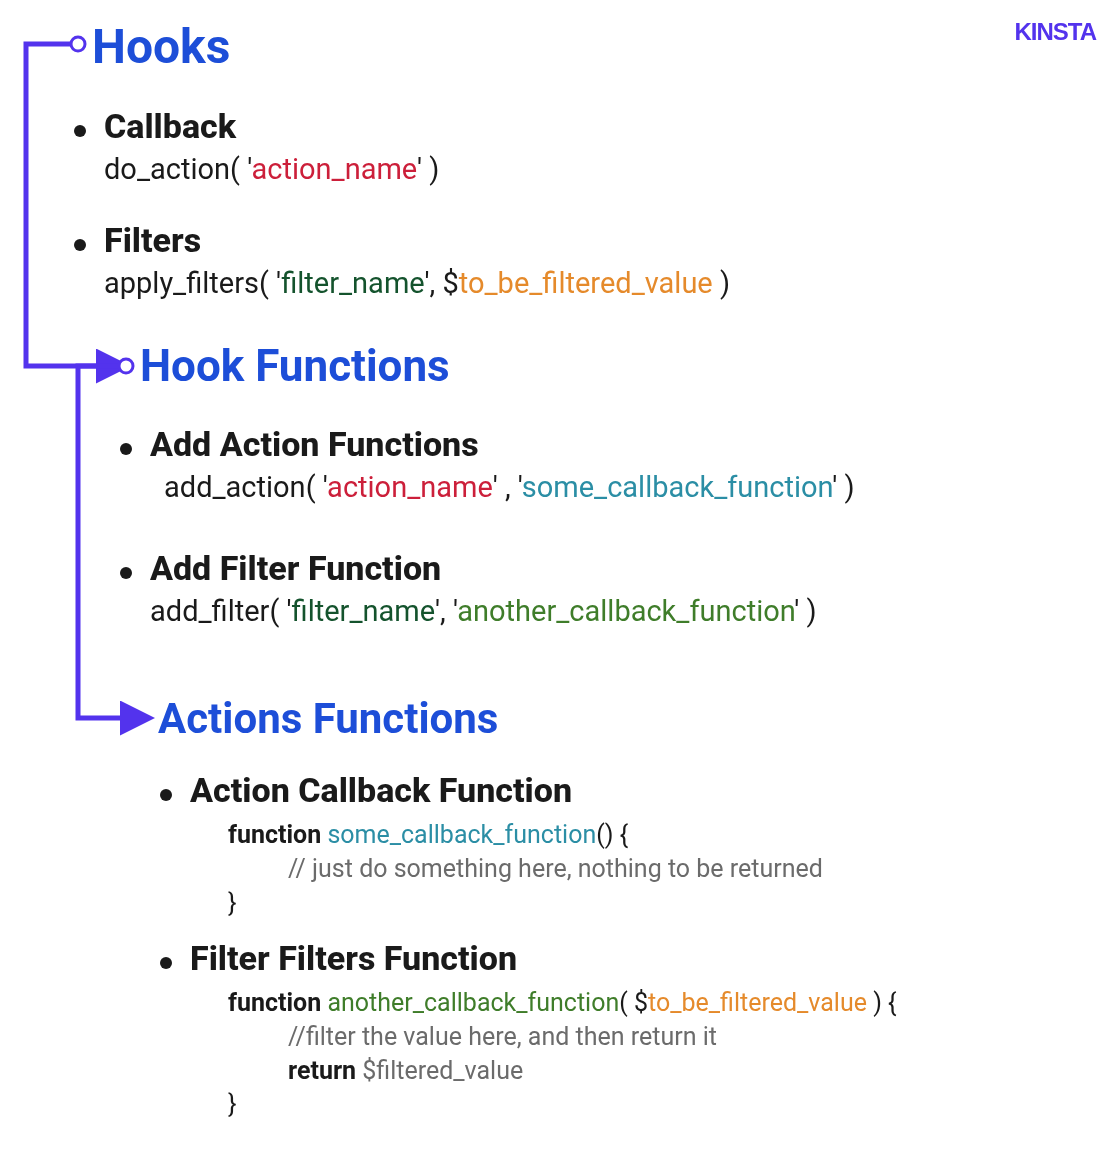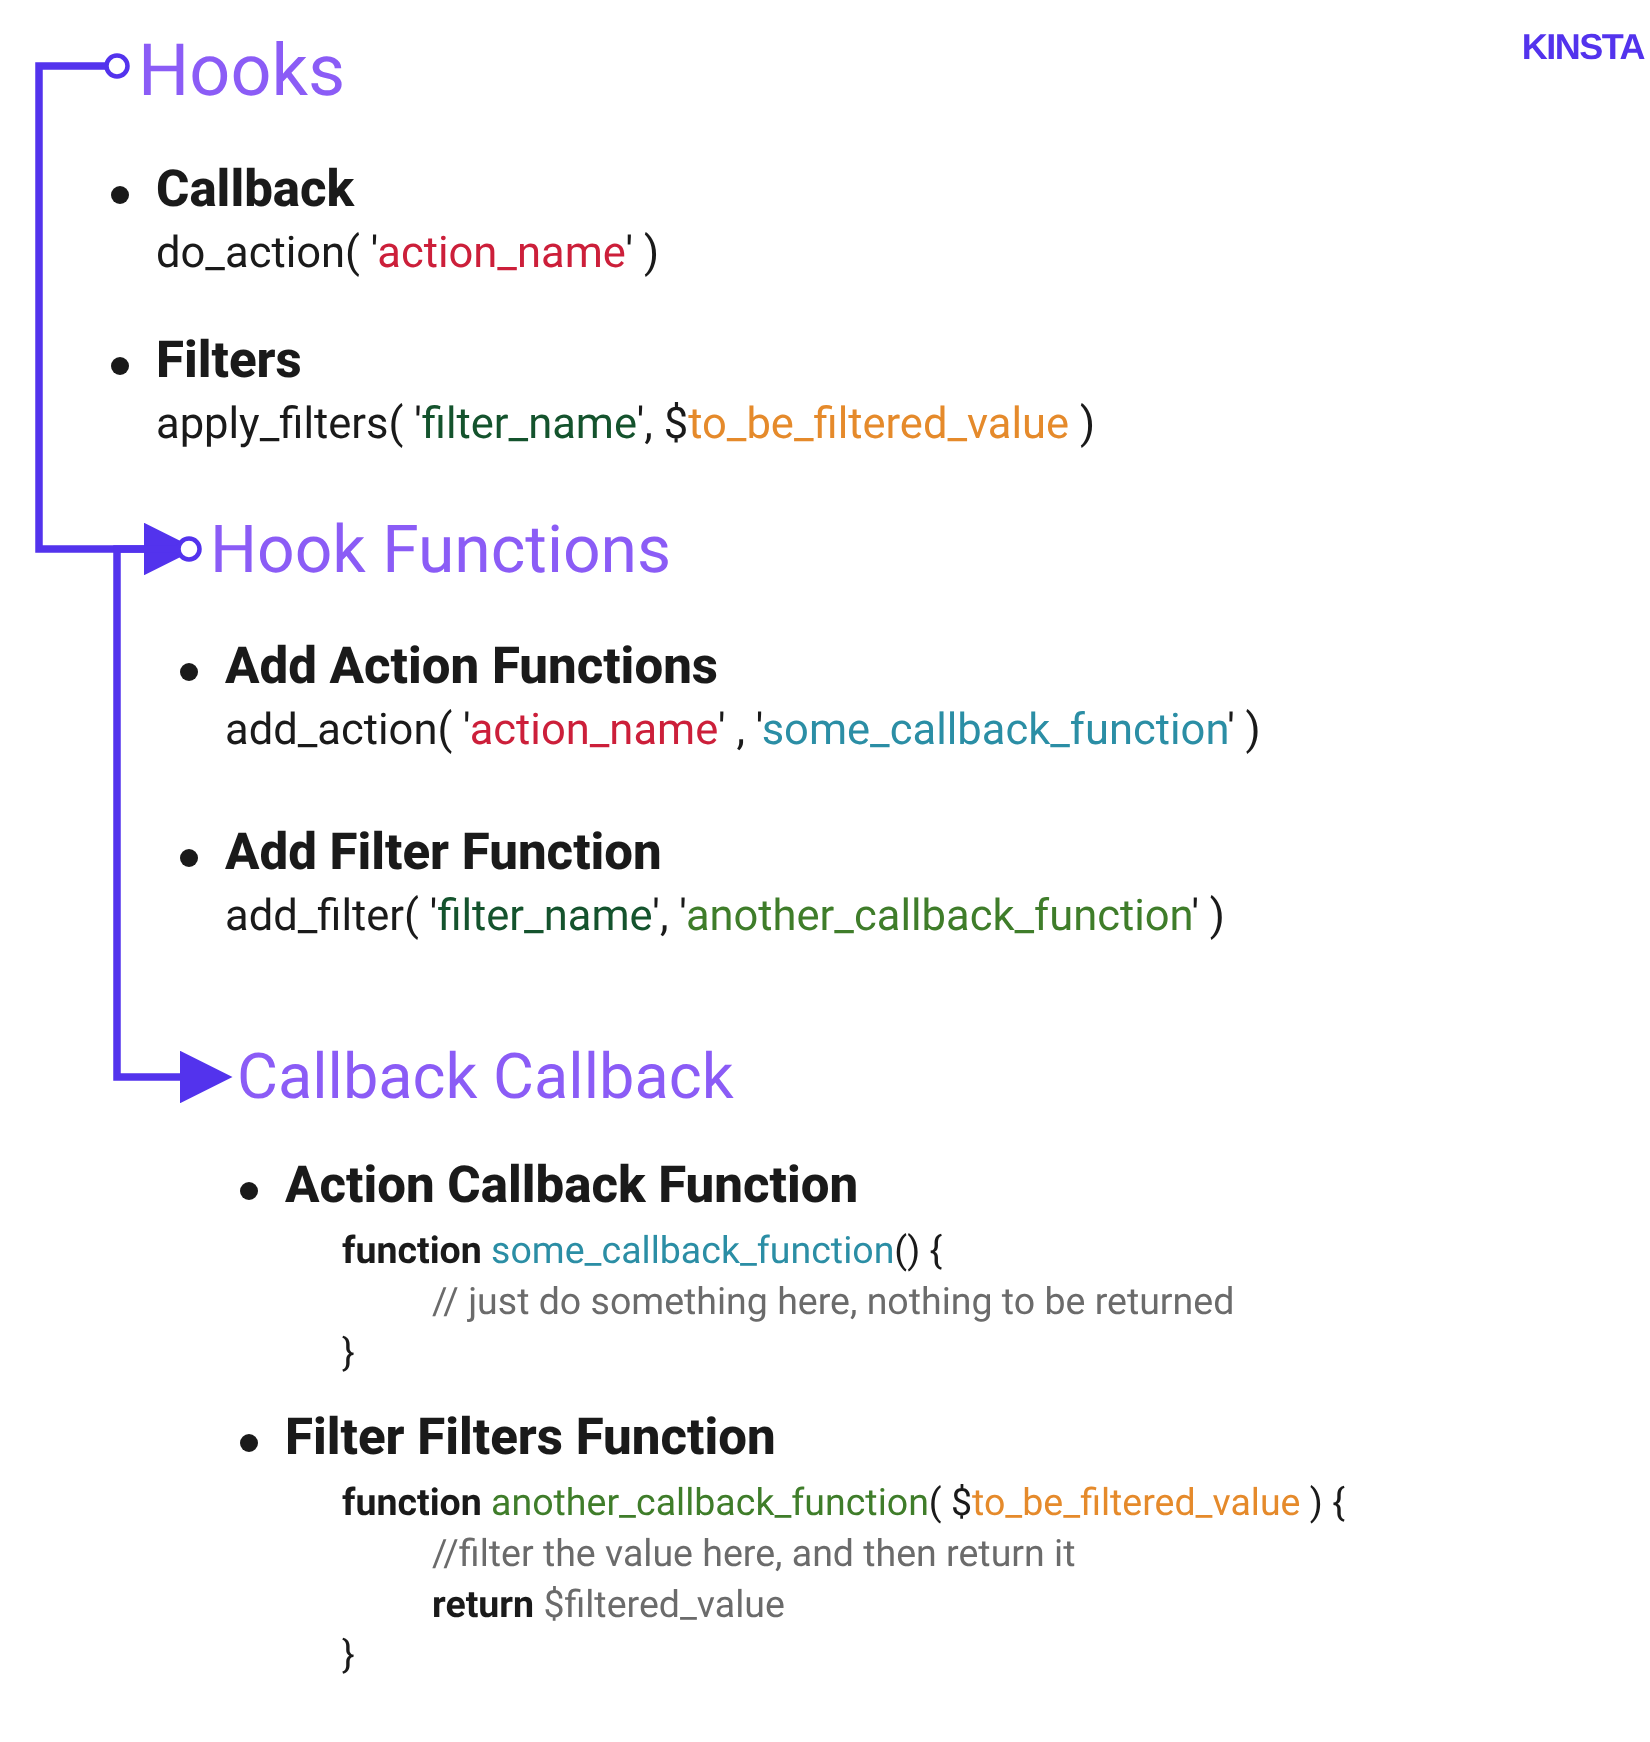--- a/index.html
+++ b/index.html
@@ -28,22 +28,22 @@
     width: 1100px;
     height: 1161px;
     pointer-events: none;
   }
   .content {
     position: absolute;
     top: 0; left: 0;
     width: 1100px;
   }
   .h1 {
-    font-weight: 400;
-    color: #8b5cf6;
+    font-weight: 700;
+    color: #1d4ed8;
   }
   .h1a { font-size: 48px; position: absolute; left: 92px; top: 18px; }
   .h1b { font-size: 44px; position: absolute; left: 140px; top: 340px; }
   .h1c { font-size: 42px; position: absolute; left: 158px; top: 694px; }
   .subhead {
     font-weight: 800;
     color: #1a1a1a;
     font-size: 34px;
   }
   .bullet {
@@ -114,32 +114,32 @@
   </div>
   <div class="codeline" style="position:absolute; left:104px; top:266px;">
     <span>apply_filters</span><span>( '</span><span class="pink">filter_name</span><span>', $</span><span class="orange">to_be_filtered_value</span><span> )</span>
   </div>
 
   <div class="h1 h1b">Hook Functions</div>
 
   <div style="position:absolute; left:120px; top:424px;">
     <span class="bullet"></span><span class="subhead">Add Action Functions</span>
   </div>
-  <div class="codeline" style="position:absolute; left:150px; top:470px;">
+  <div class="codeline" style="position:absolute; left:164px; top:470px;">
     <span>add_action</span><span>( '</span><span class="red">action_name</span><span>' , '</span><span class="teal">some_callback_function</span><span>' )</span>
   </div>
 
   <div style="position:absolute; left:120px; top:548px;">
     <span class="bullet"></span><span class="subhead">Add Filter Function</span>
   </div>
   <div class="codeline" style="position:absolute; left:150px; top:594px;">
     <span>add_filter</span><span>( '</span><span class="pink">filter_name</span><span>', '</span><span class="green">another_callback_function</span><span>' )</span>
   </div>
 
-  <div class="h1 h1c">Callback Callback</div>
+  <div class="h1 h1c">Actions Functions</div>
 
   <div style="position:absolute; left:160px; top:770px;">
     <span class="bullet"></span><span class="subhead">Action Callback Function</span>
   </div>
   <div class="codeblock" style="position:absolute; left:228px; top:818px;">
     <div>
       <span class="kw">function</span> <span class="teal">some_callback_function</span><span>() {</span>
     </div>
     <div style="padding-left:60px;" class="comment">// just do something here, nothing to be returned</div>
     <div>}</div>

